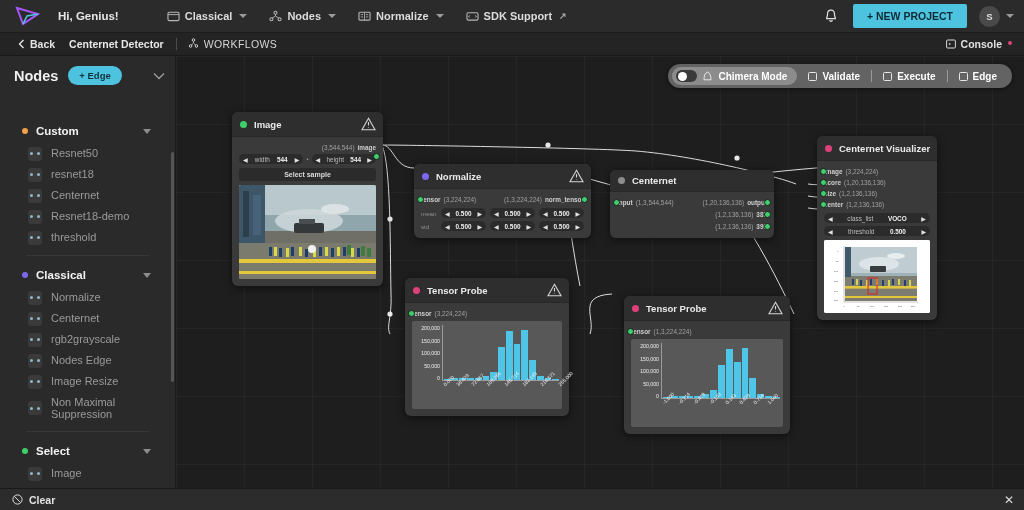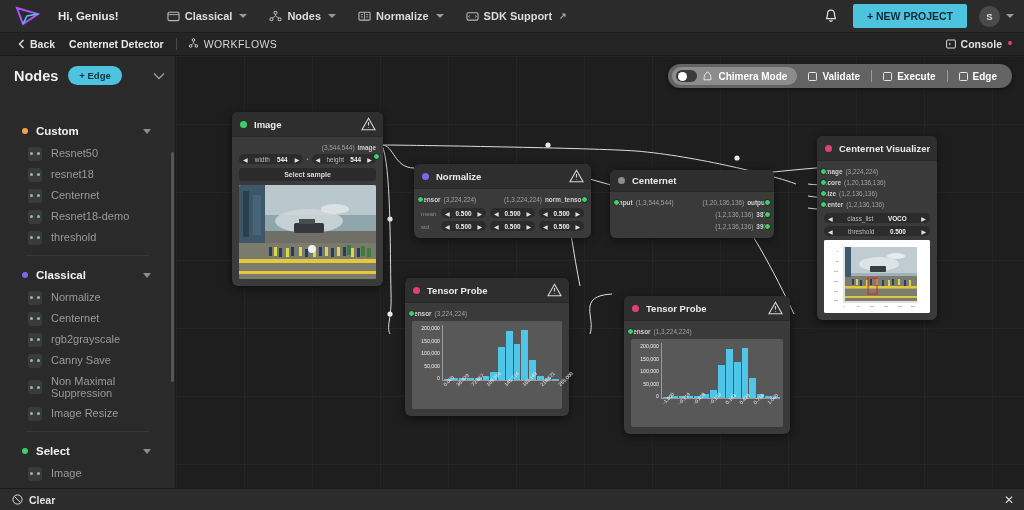--- a/index.html
+++ b/index.html
@@ -338,29 +338,29 @@
         <div class="nitem">
           <span class="nico"></span>
           <span>Centernet</span>
         </div>
         <div class="nitem">
           <span class="nico"></span>
           <span>rgb2grayscale</span>
         </div>
         <div class="nitem">
           <span class="nico"></span>
-          <span>Canny Save</span>
+          <span>Nodes Edge</span>
+        </div>
+        <div class="nitem">
+          <span class="nico"></span>
+          <span>Image Resize</span>
         </div>
         <div class="nitem">
           <span class="nico"></span>
           <span>Non Maximal Suppression</span>
-        </div>
-        <div class="nitem">
-          <span class="nico"></span>
-          <span>Image Resize</span>
         </div>
         <div class="divider"></div>
         <div class="grp">
           <span class="grpdot" style="background:#3ecf6a"></span>
           <span>Select</span>
           <span class="tri"></span>
         </div>
         <div class="nitem">
           <span class="nico"></span>
           <span>Image</span>

